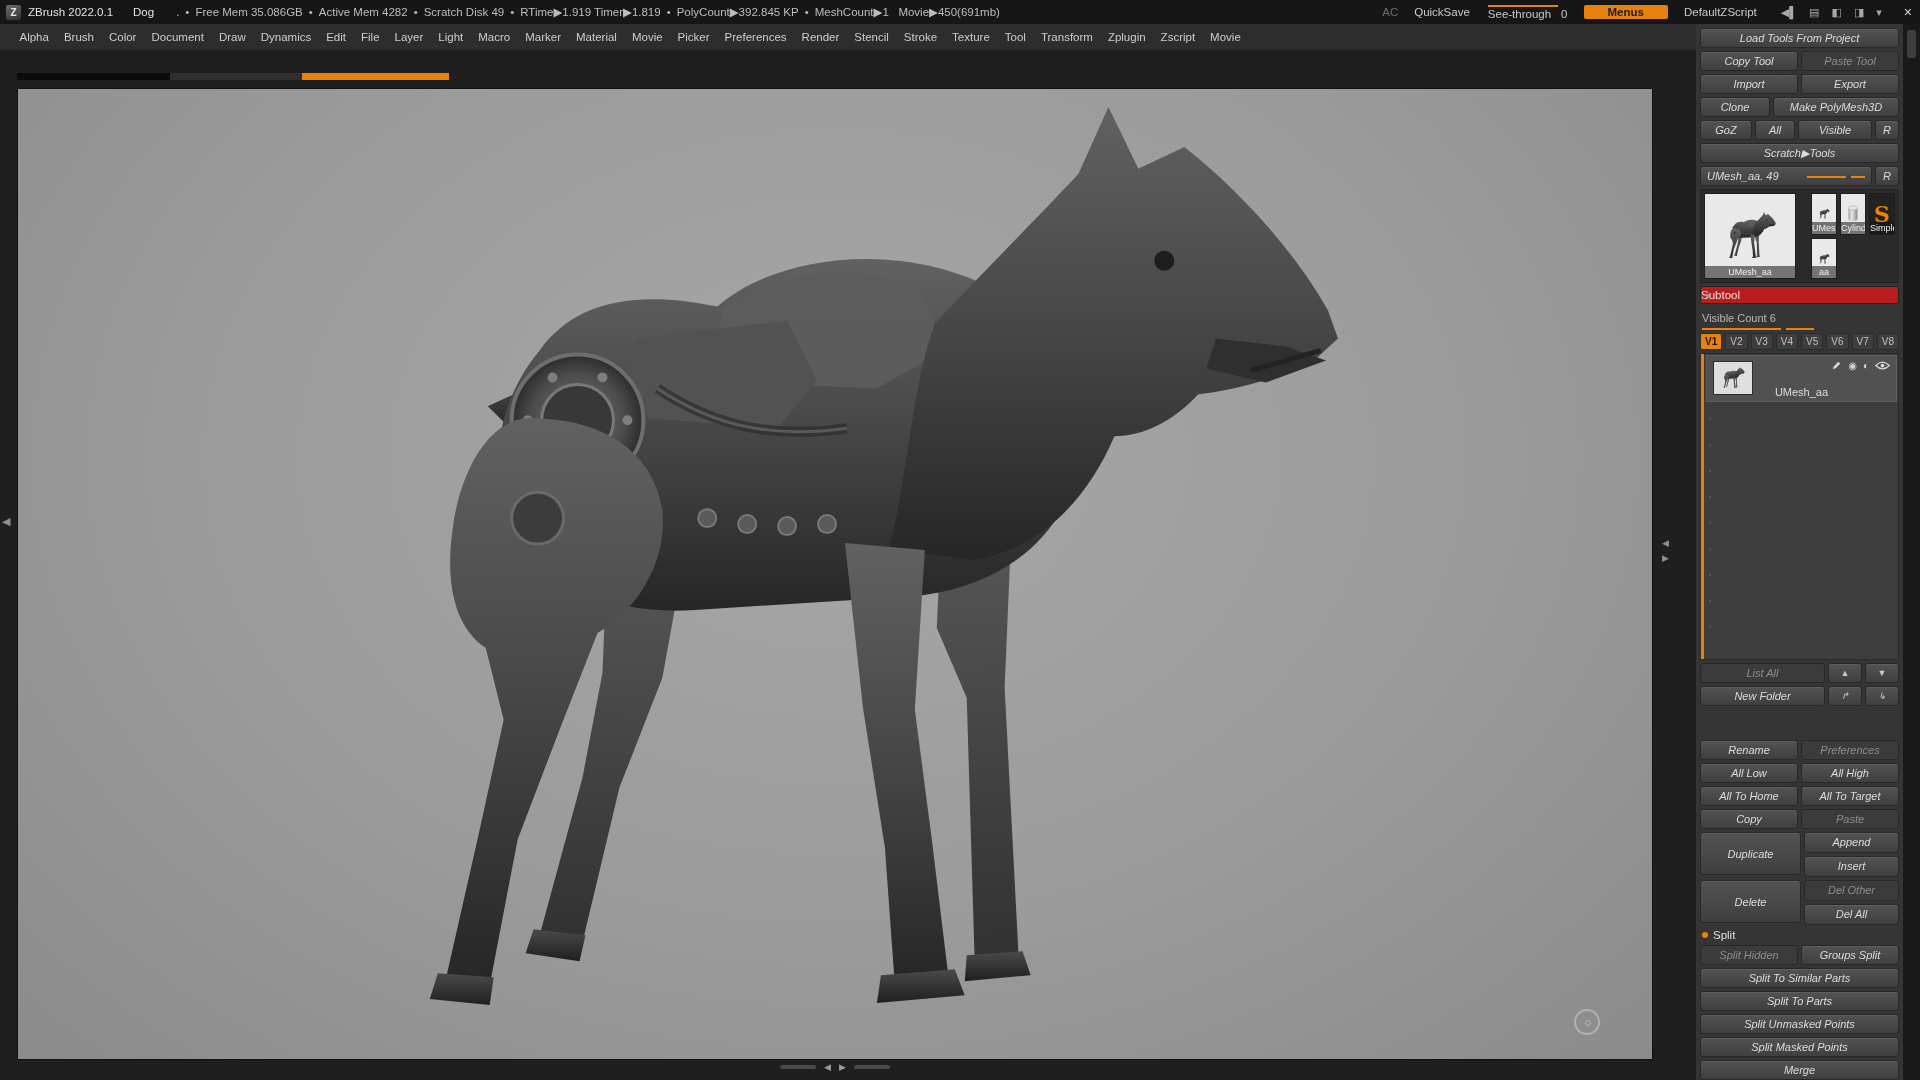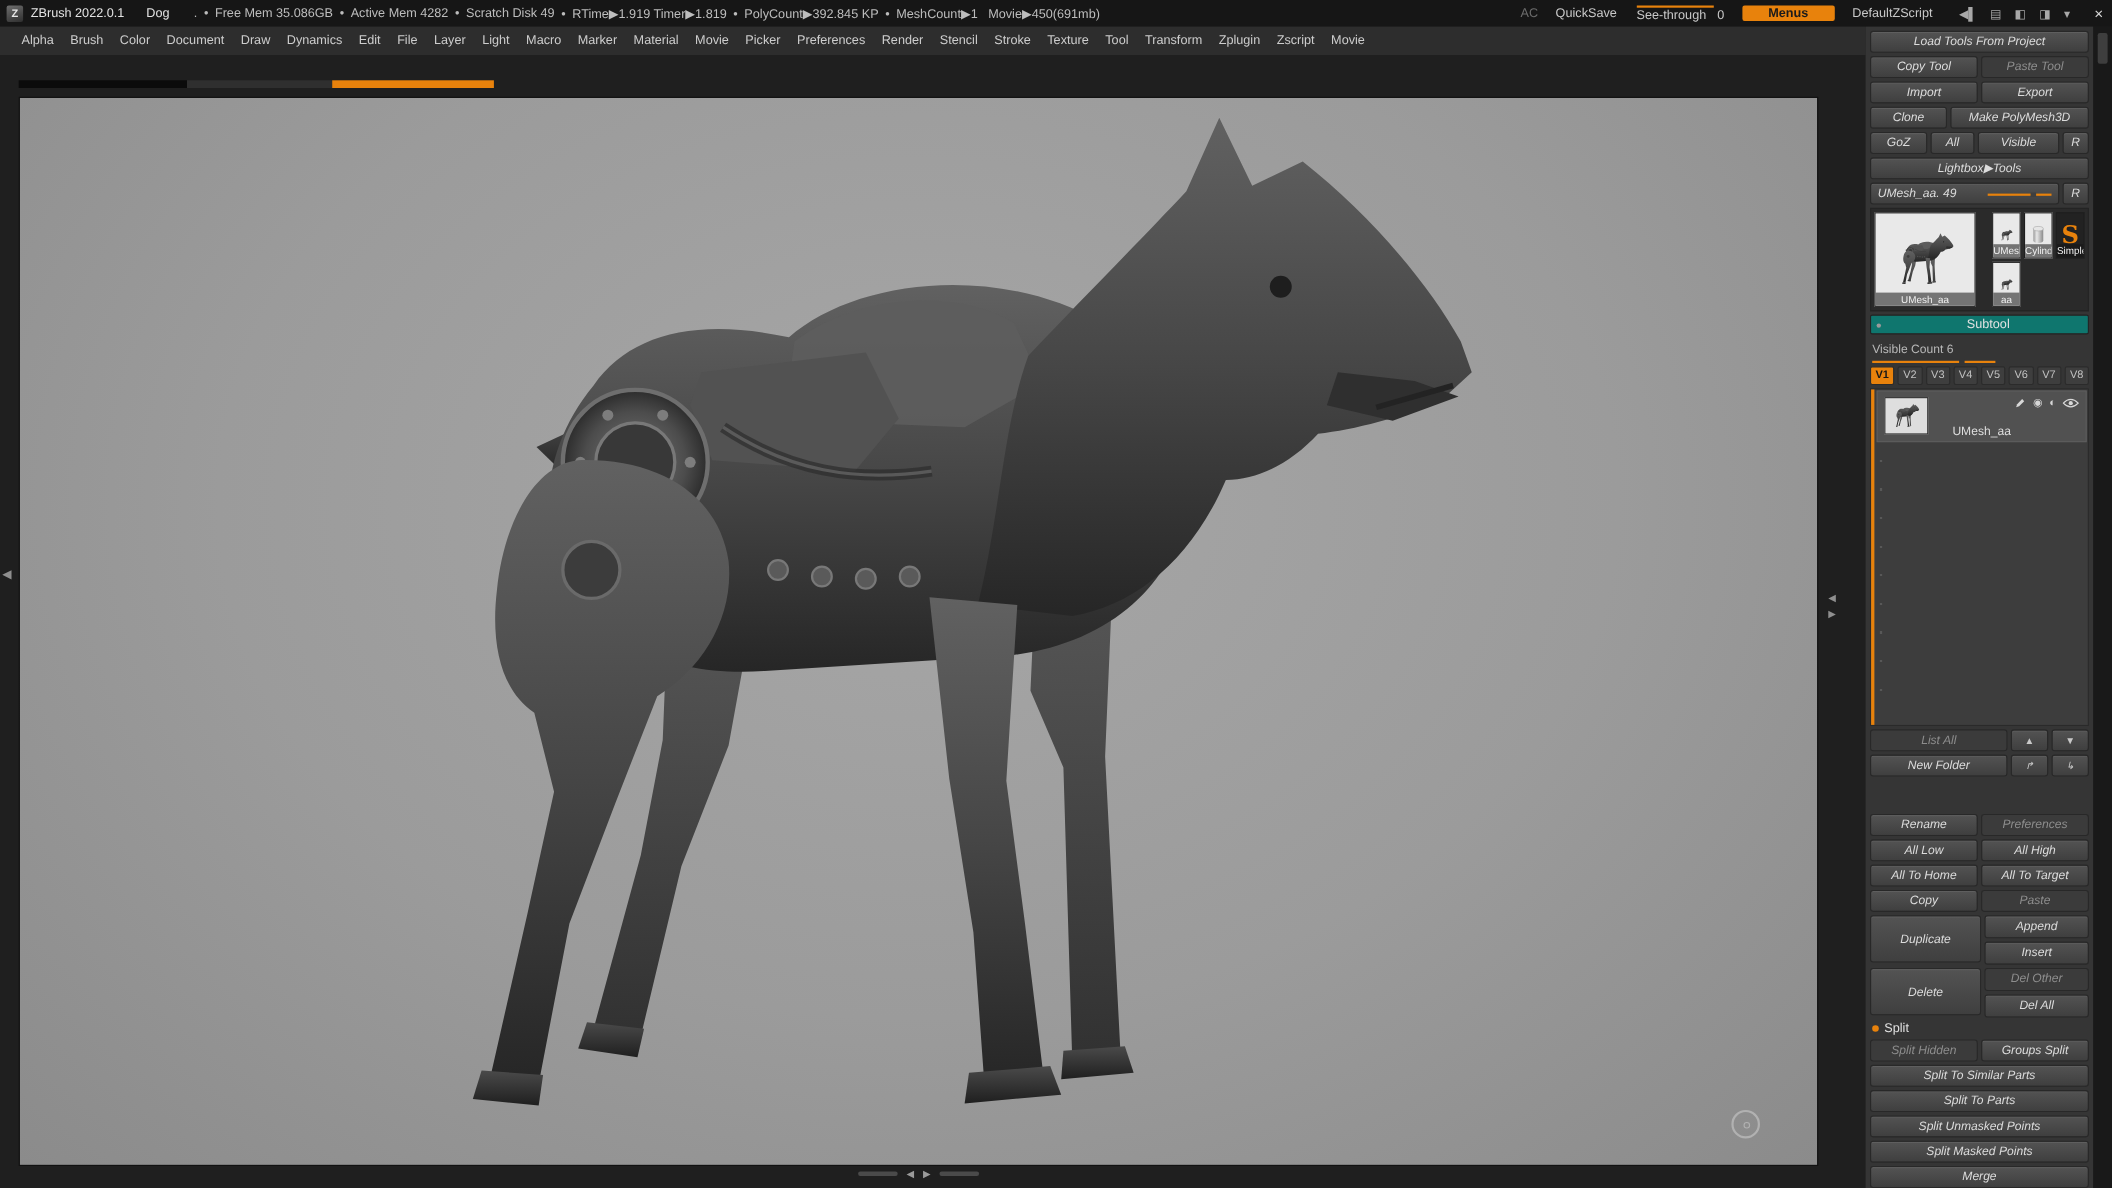--- a/index.html
+++ b/index.html
@@ -74,22 +74,22 @@
   .thumb { position:relative; overflow:hidden; border:1px solid #1e1e1e; background:#e9e9e9; }
   .thumb.big { width:92px; height:86px; }
   .thumb svg { position:absolute; inset:3px; width:calc(100% - 6px); height:calc(100% - 6px); }
   .thumb-grid { flex:1; display:grid; grid-template-columns:1fr 1fr 1fr; grid-template-rows:1fr 1fr; gap:3px;margin-left:12px; }
   .thumb.sm { width:auto; height:auto; }
   .thumb.dark { background:#222; display:flex; align-items:center; justify-content:center; }
   .sletter { color:#e8820c; font-weight:bold; font-size:22px; font-family:"DejaVu Serif", serif; }
   .tlabel { position:absolute; left:0; right:0; bottom:0; text-align:center; font-size:9px; color:#f0f0f0;
             background:rgba(20,20,20,.55); line-height:12px; }
 
-  .sect { position:relative; height:18px; line-height:17px; padding-left:16px; background:#0f766e;
-          border:1px solid #232323; border-radius:2px; color:#e2e2e2; font-size:11.5px;text-align:center; }
+  .sect { position:relative; height:18px; line-height:17px; background:#b91c1c;
+          border:1px solid #232323; border-radius:2px; color:#e2e2e2; font-size:11.5px; }
   .sect::before { content:""; position:absolute; left:5px; top:7px; width:4px; height:4px; border-radius:50%; background:#9a9a9a; }
   .split-head { display:flex; align-items:center; gap:5px; height:15px; padding-left:2px; color:#e0e0e0; font-size:11.5px; }
   .split-head .dot { width:6px; height:6px; border-radius:50%; background:#e8820c; }
 
   .viscount { padding:1px 2px 0 2px; }
   .viscount .vc-label { color:#b8b8b8; font-size:11px; }
   .mini-slider { position:relative; width:112px; height:2px; background:#e8820c; margin-top:2px; }
   .mini-slider .notch { position:absolute; right:28px; top:-1px; width:5px; height:4px; background:#353535; }
 
   .tabs { height:17px; }
@@ -291,21 +291,21 @@
       <div class="btn" style="flex:0 0 70px">Clone</div>
       <div class="btn">Make PolyMesh3D</div>
     </div>
     <div class="row">
       <div class="btn" style="flex:0 0 52px">GoZ</div>
       <div class="btn" style="flex:0 0 40px">All</div>
       <div class="btn">Visible</div>
       <div class="btn fix-sm">R</div>
     </div>
     <div class="row">
-        <div class="btn">Lightbox▶Tools</div>
+        <div class="btn">Scratch▶Tools</div>
       </div>
     <div class="row">
       <div class="btn active-tool">
         <span>UMesh_aa. 49</span>
         <span class="slider">
             <span class="notch"></span>
           </span>
       </div>
       <div class="btn fix-sm">R</div>
     </div>

